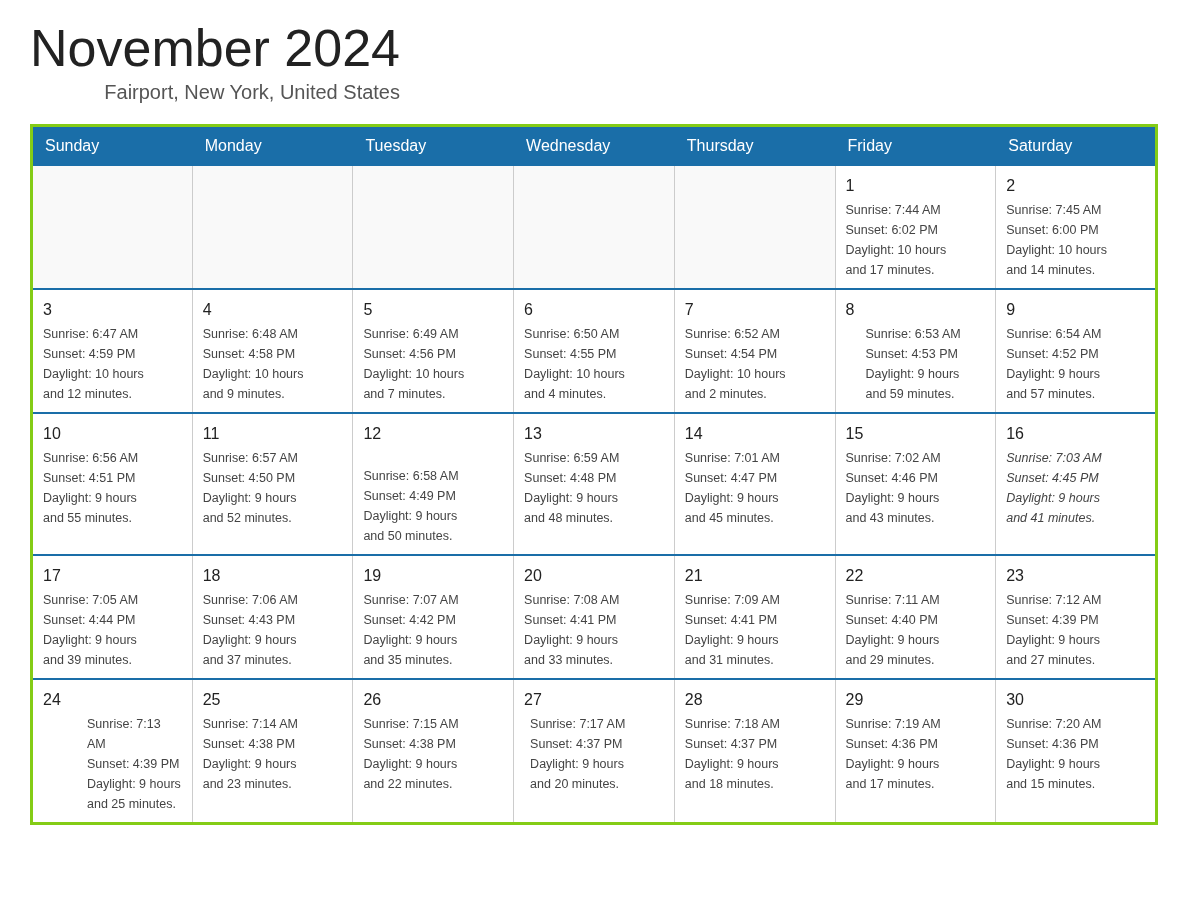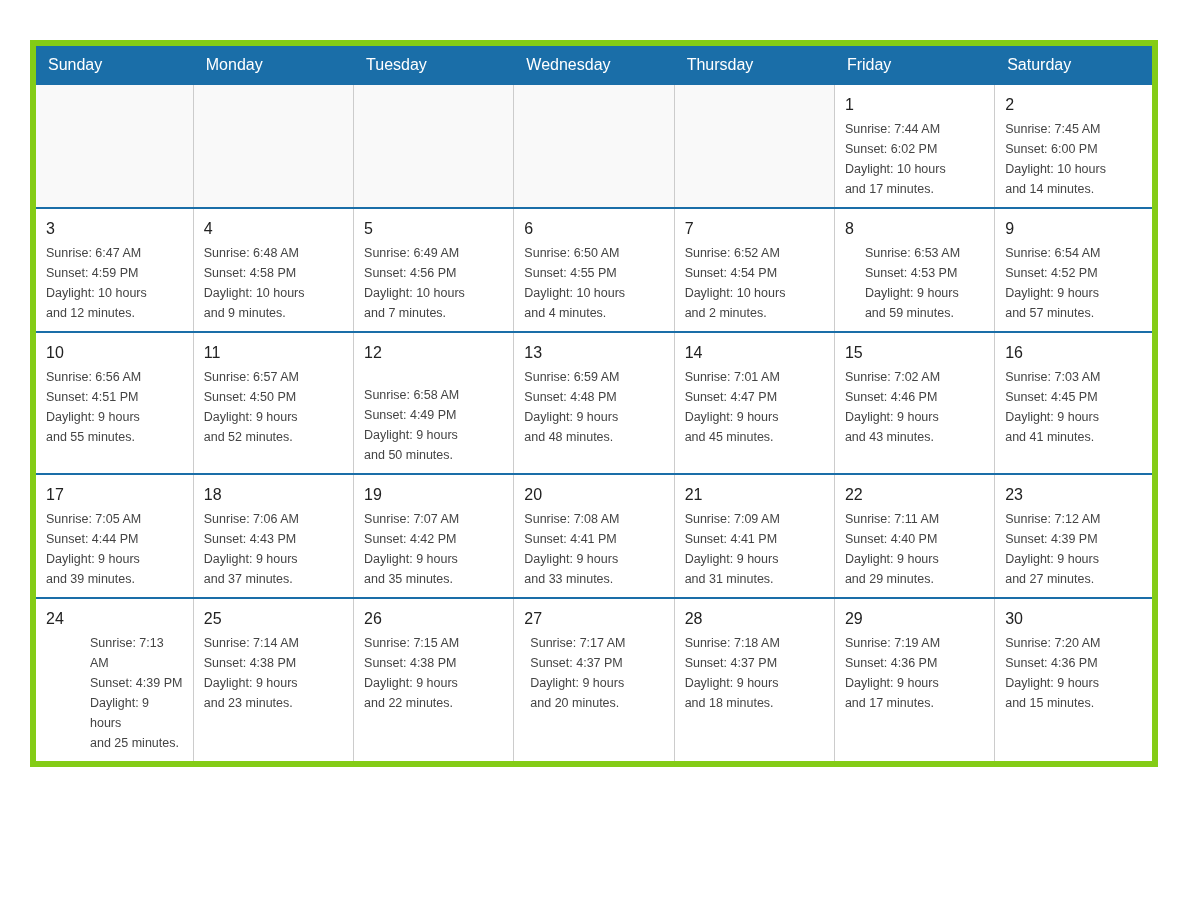--- a/index.html
+++ b/index.html
@@ -55,21 +55,21 @@
       line-height: 1.1;
     }
     .location-title {
       font-size: 20px;
       color: #555;
       margin-top: 4px;
     }
     .calendar {
       width: 100%;
       border-collapse: collapse;
-      border: 6px solid #84cc16;
+      border: 3px solid #84cc16;
     }
     .calendar thead tr th {
       background-color: #1a6ea8;
       color: #fff;
       font-size: 16px;
       font-weight: normal;
       padding: 10px 12px;
       text-align: left;
       border: 1px solid #1a6ea8;
     }
@@ -98,20 +98,24 @@
       line-height: 1.6;
     }
     .row-divider td {
       border-top: 2px solid #1a6ea8 !important;
     }
   </style>
 </head>
 <body>
 
 <div class="header">
+  <div class="title-area">
+    <div class="month-title">November 2024</div>
+    <div class="location-title">Fairport, New York, United States</div>
+  </div>
 </div>
 
 <table class="calendar">
   <thead>
     <tr id="header-row">
         <th>Sunday</th>
         <th>Monday</th>
         <th>Tuesday</th>
         <th>Wednesday</th>
         <th>Thursday</th>
@@ -230,21 +234,21 @@
         </td>
         <td>
           <span class="day-number">15</span>
           <div class="day-info" style="white-space: pre-line;">Sunrise: 7:02 AM
 Sunset: 4:46 PM
 Daylight: 9 hours
 and 43 minutes.</div>
         </td>
         <td>
           <span class="day-number">16</span>
-          <div class="day-info" style="white-space: pre-line;">Sunrise: 7:03 AM
+          <div class="day-info" style="white-space: pre-line; font-style: italic;">Sunrise: 7:03 AM
 Sunset: 4:45 PM
 Daylight: 9 hours
 and 41 minutes.</div>
         </td>
       </tr>
       <tr class="row-divider">
         <td>
           <span class="day-number">17</span>
           <div class="day-info" style="white-space: pre-line;">Sunrise: 7:05 AM
 Sunset: 4:44 PM

